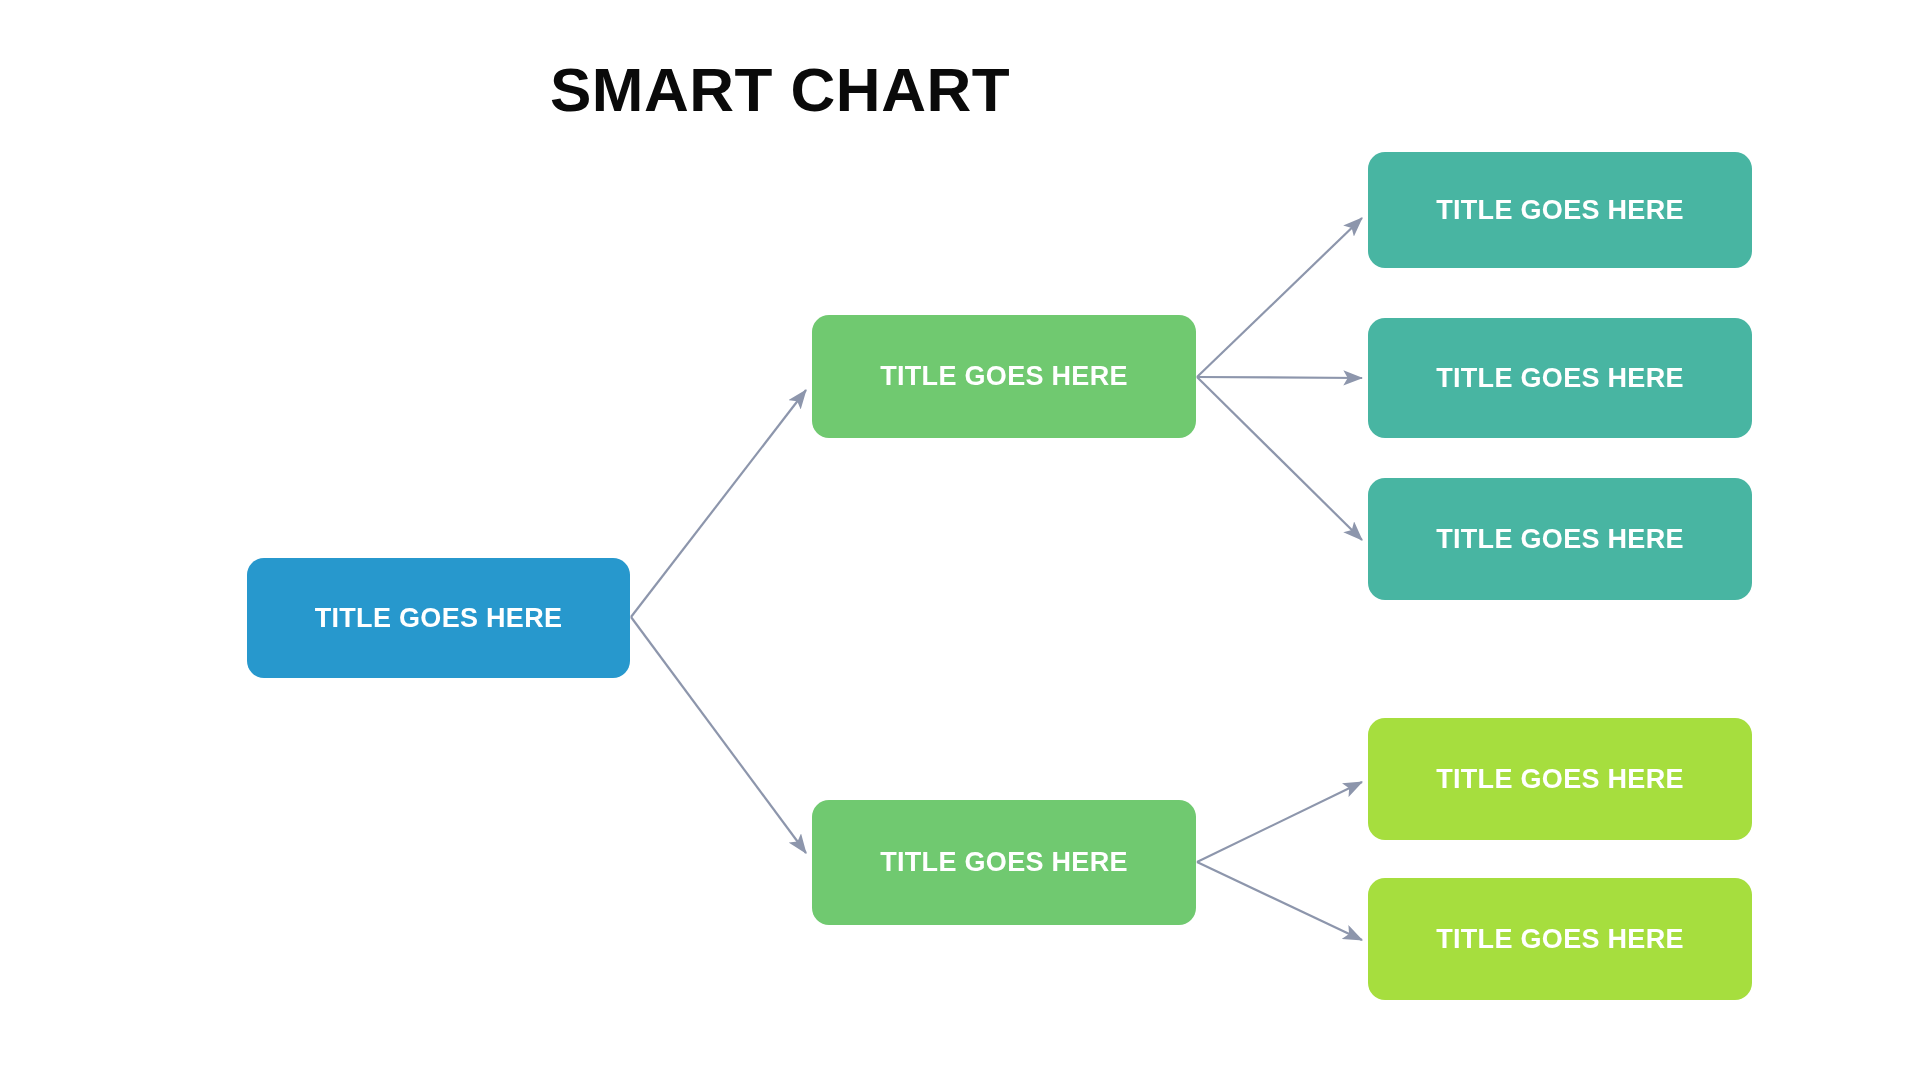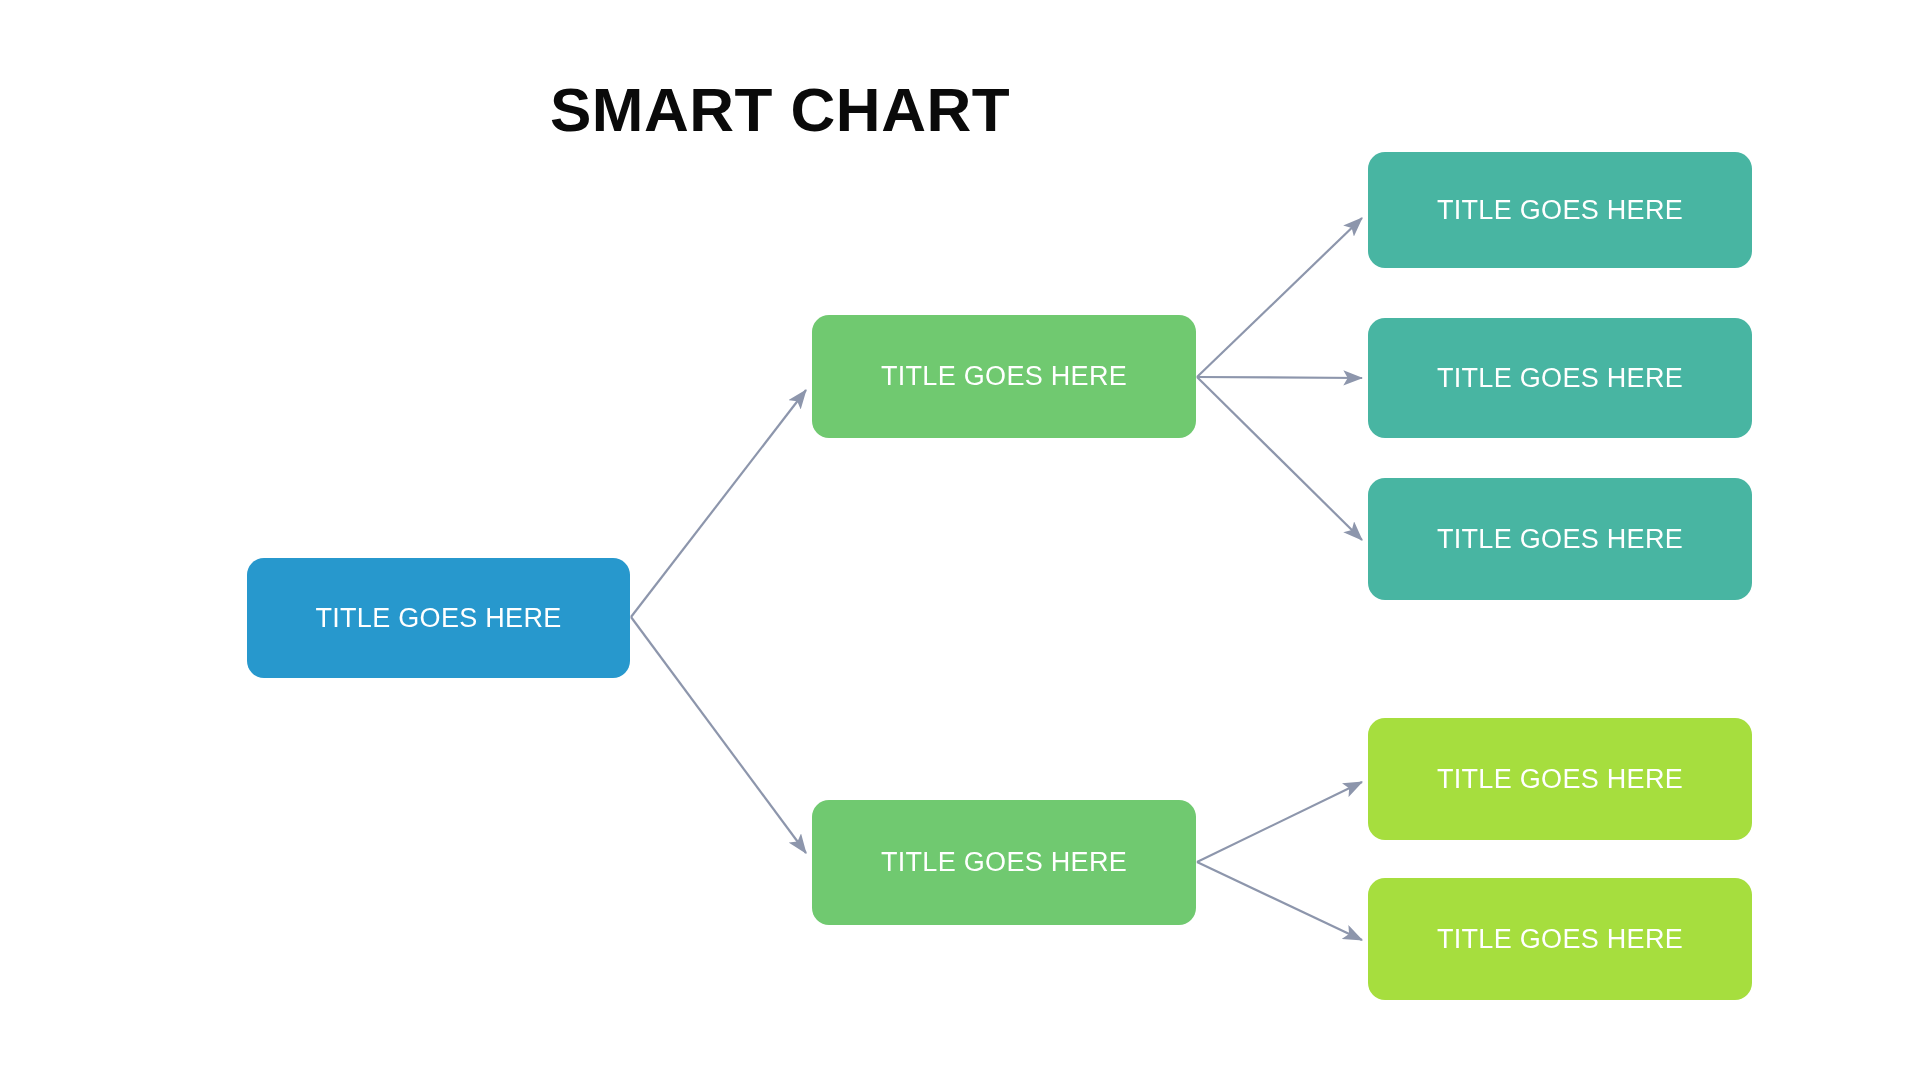--- a/index.html
+++ b/index.html
@@ -23,40 +23,40 @@
     position: absolute;
     left: 0;
     top: 0;
     width: 1920px;
     height: 1080px;
     pointer-events: none;
   }
   .chart-title {
     position: absolute;
     left: 0;
-    top: 74px;
+    top: 54px;
     width: 1560px;
     text-align: center;
     font-size: 62px;
     font-weight: bold;
     letter-spacing: 0.5px;
     color: #0a0a0a;
     font-family: "Liberation Sans", sans-serif;
     white-space: nowrap;
   }
   .node {
     position: absolute;
     display: flex;
     align-items: center;
     justify-content: center;
     border-radius: 17px;
     box-sizing: border-box;
     color: #ffffff;
     font-size: 27px;
-    font-weight: 400;
+    font-weight: 700;
     letter-spacing: 0.3px;
     line-height: 1;
     text-align: center;
     font-family: "Liberation Sans", sans-serif;
     user-select: none;
   }
   .node-root   { background: #2798cd; }
   .node-branch { background: #70c970; }
   .node-teal   { background: #48b5a2; }
   .node-lime   { background: #a6de3e; }

